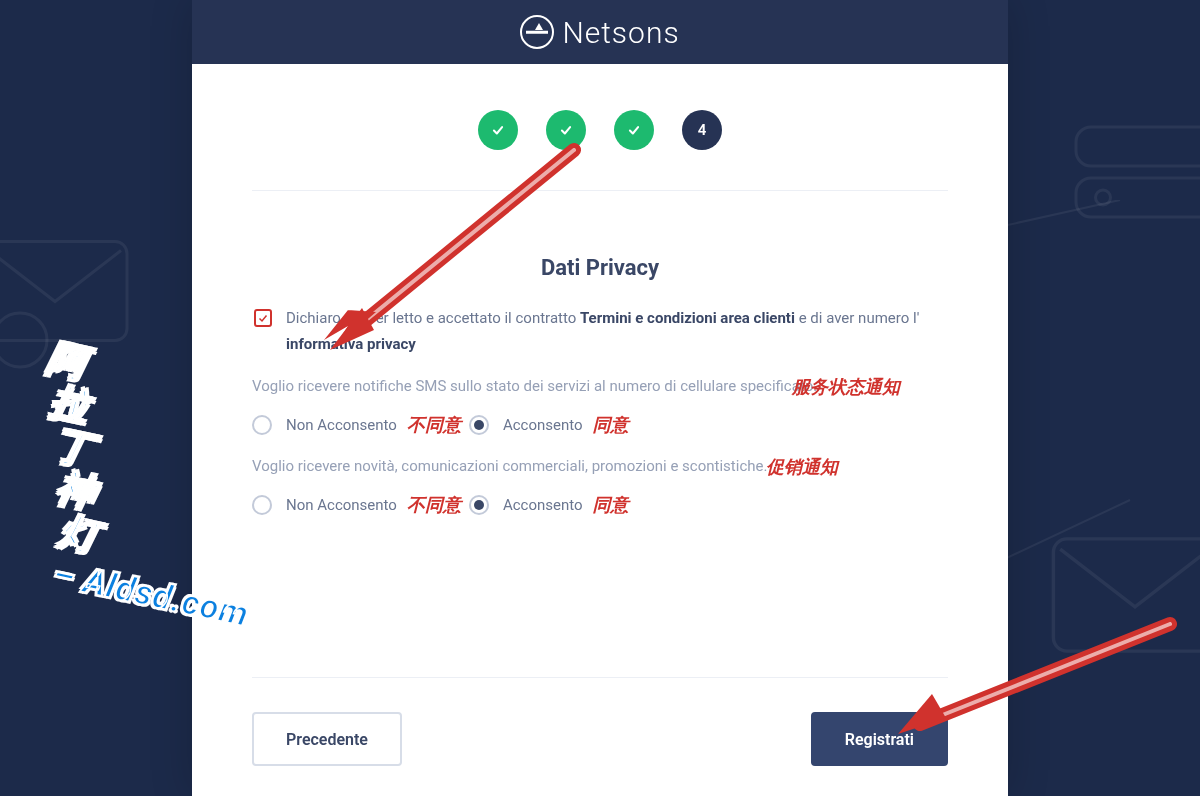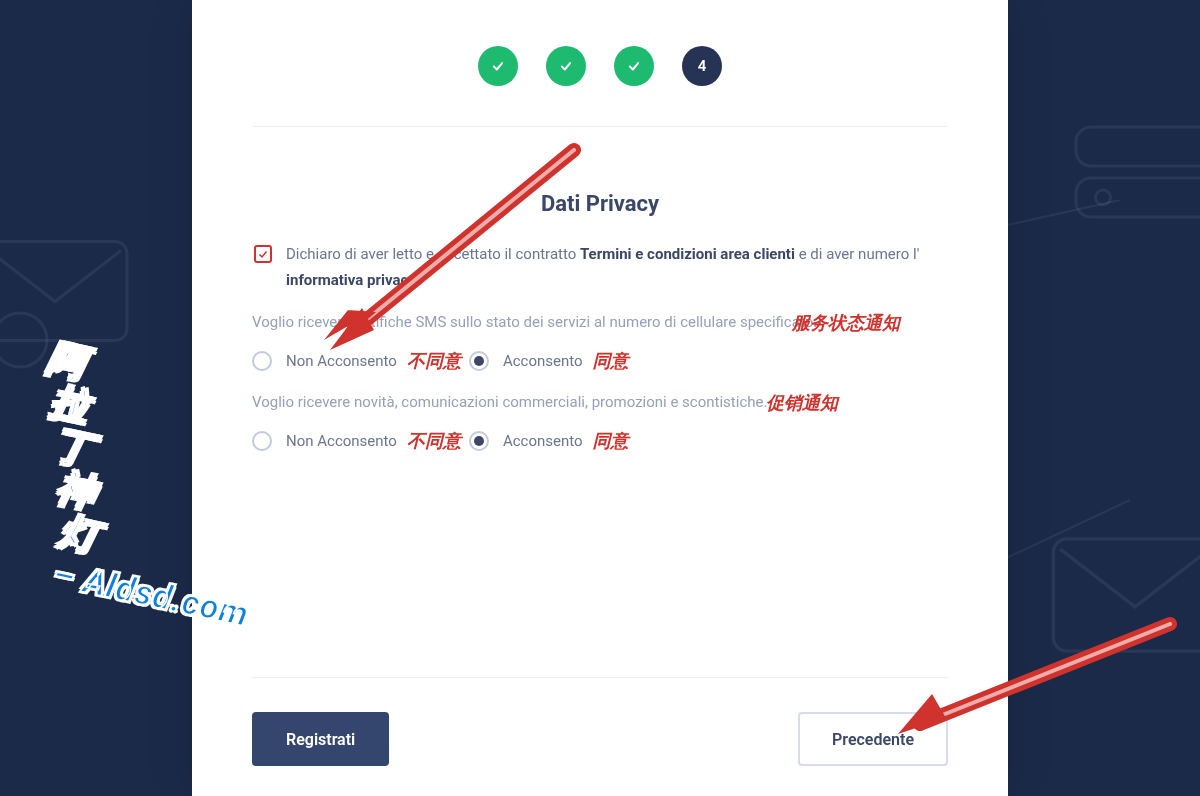--- a/index.html
+++ b/index.html
@@ -60,20 +60,26 @@
   </svg>
 <svg class="bg-icon" style="right:-20px;top:530px;width:170px;height:130px" viewBox="0 0 100 70">
     <rect x="2" y="2" width="96" height="66" rx="8"></rect>
     <path d="M6 8 L50 42 L94 8"></path>
   </svg>
 <svg class="bg-icon" style="right:60px;top:200px;width:200px;height:400px" viewBox="0 0 200 400">
     <path d="M0 40 L180 0 M20 380 L190 300"></path>
   </svg>
 
 <div class="card">
+  <div class="card-header">
+    <div class="logo">
+      <span class="logo-icon"></span>
+      <span>Netsons</span>
+    </div>
+  </div>
 
   <div class="content">
     <div class="steps">
       <div class="step done">
           <svg width="14" height="14" viewBox="0 0 24 24">
             <path d="M5 13 L10 18 L19 7" stroke="#fff" stroke-width="3.5" fill="none" stroke-linecap="round" stroke-linejoin="round"></path>
           </svg>
         </div>
       <div class="step done">
           <svg width="14" height="14" viewBox="0 0 24 24">
@@ -133,22 +139,22 @@
         </label>
         <label class="opt">
           <span class="radio checked"></span>
           <span>Acconsento</span>
           <span class="annot" style="position:static;margin-left:-4px">同意</span>
         </label>
       </div>
     </div>
 
     <div class="footer">
+      <button class="btn btn-prev">Precedente</button>
       <button class="btn btn-next">Registrati</button>
-      <button class="btn btn-prev">Precedente</button>
     </div>
   </div>
 </div>
 
 <div class="arrow" style="left:324px;top:140px">
   <svg width="260" height="220">
     <path class="arrow-line" d="M250 10 L30 190"></path>
     <path class="arrow-line-hl" d="M250 10 L30 190"></path>
     <polygon class="arrow-head" points="10,208 52,172 24,170 40,150 0,200 24,186"></polygon>
     <polygon class="arrow-head" points="6,210 50,190 38,168"></polygon>

